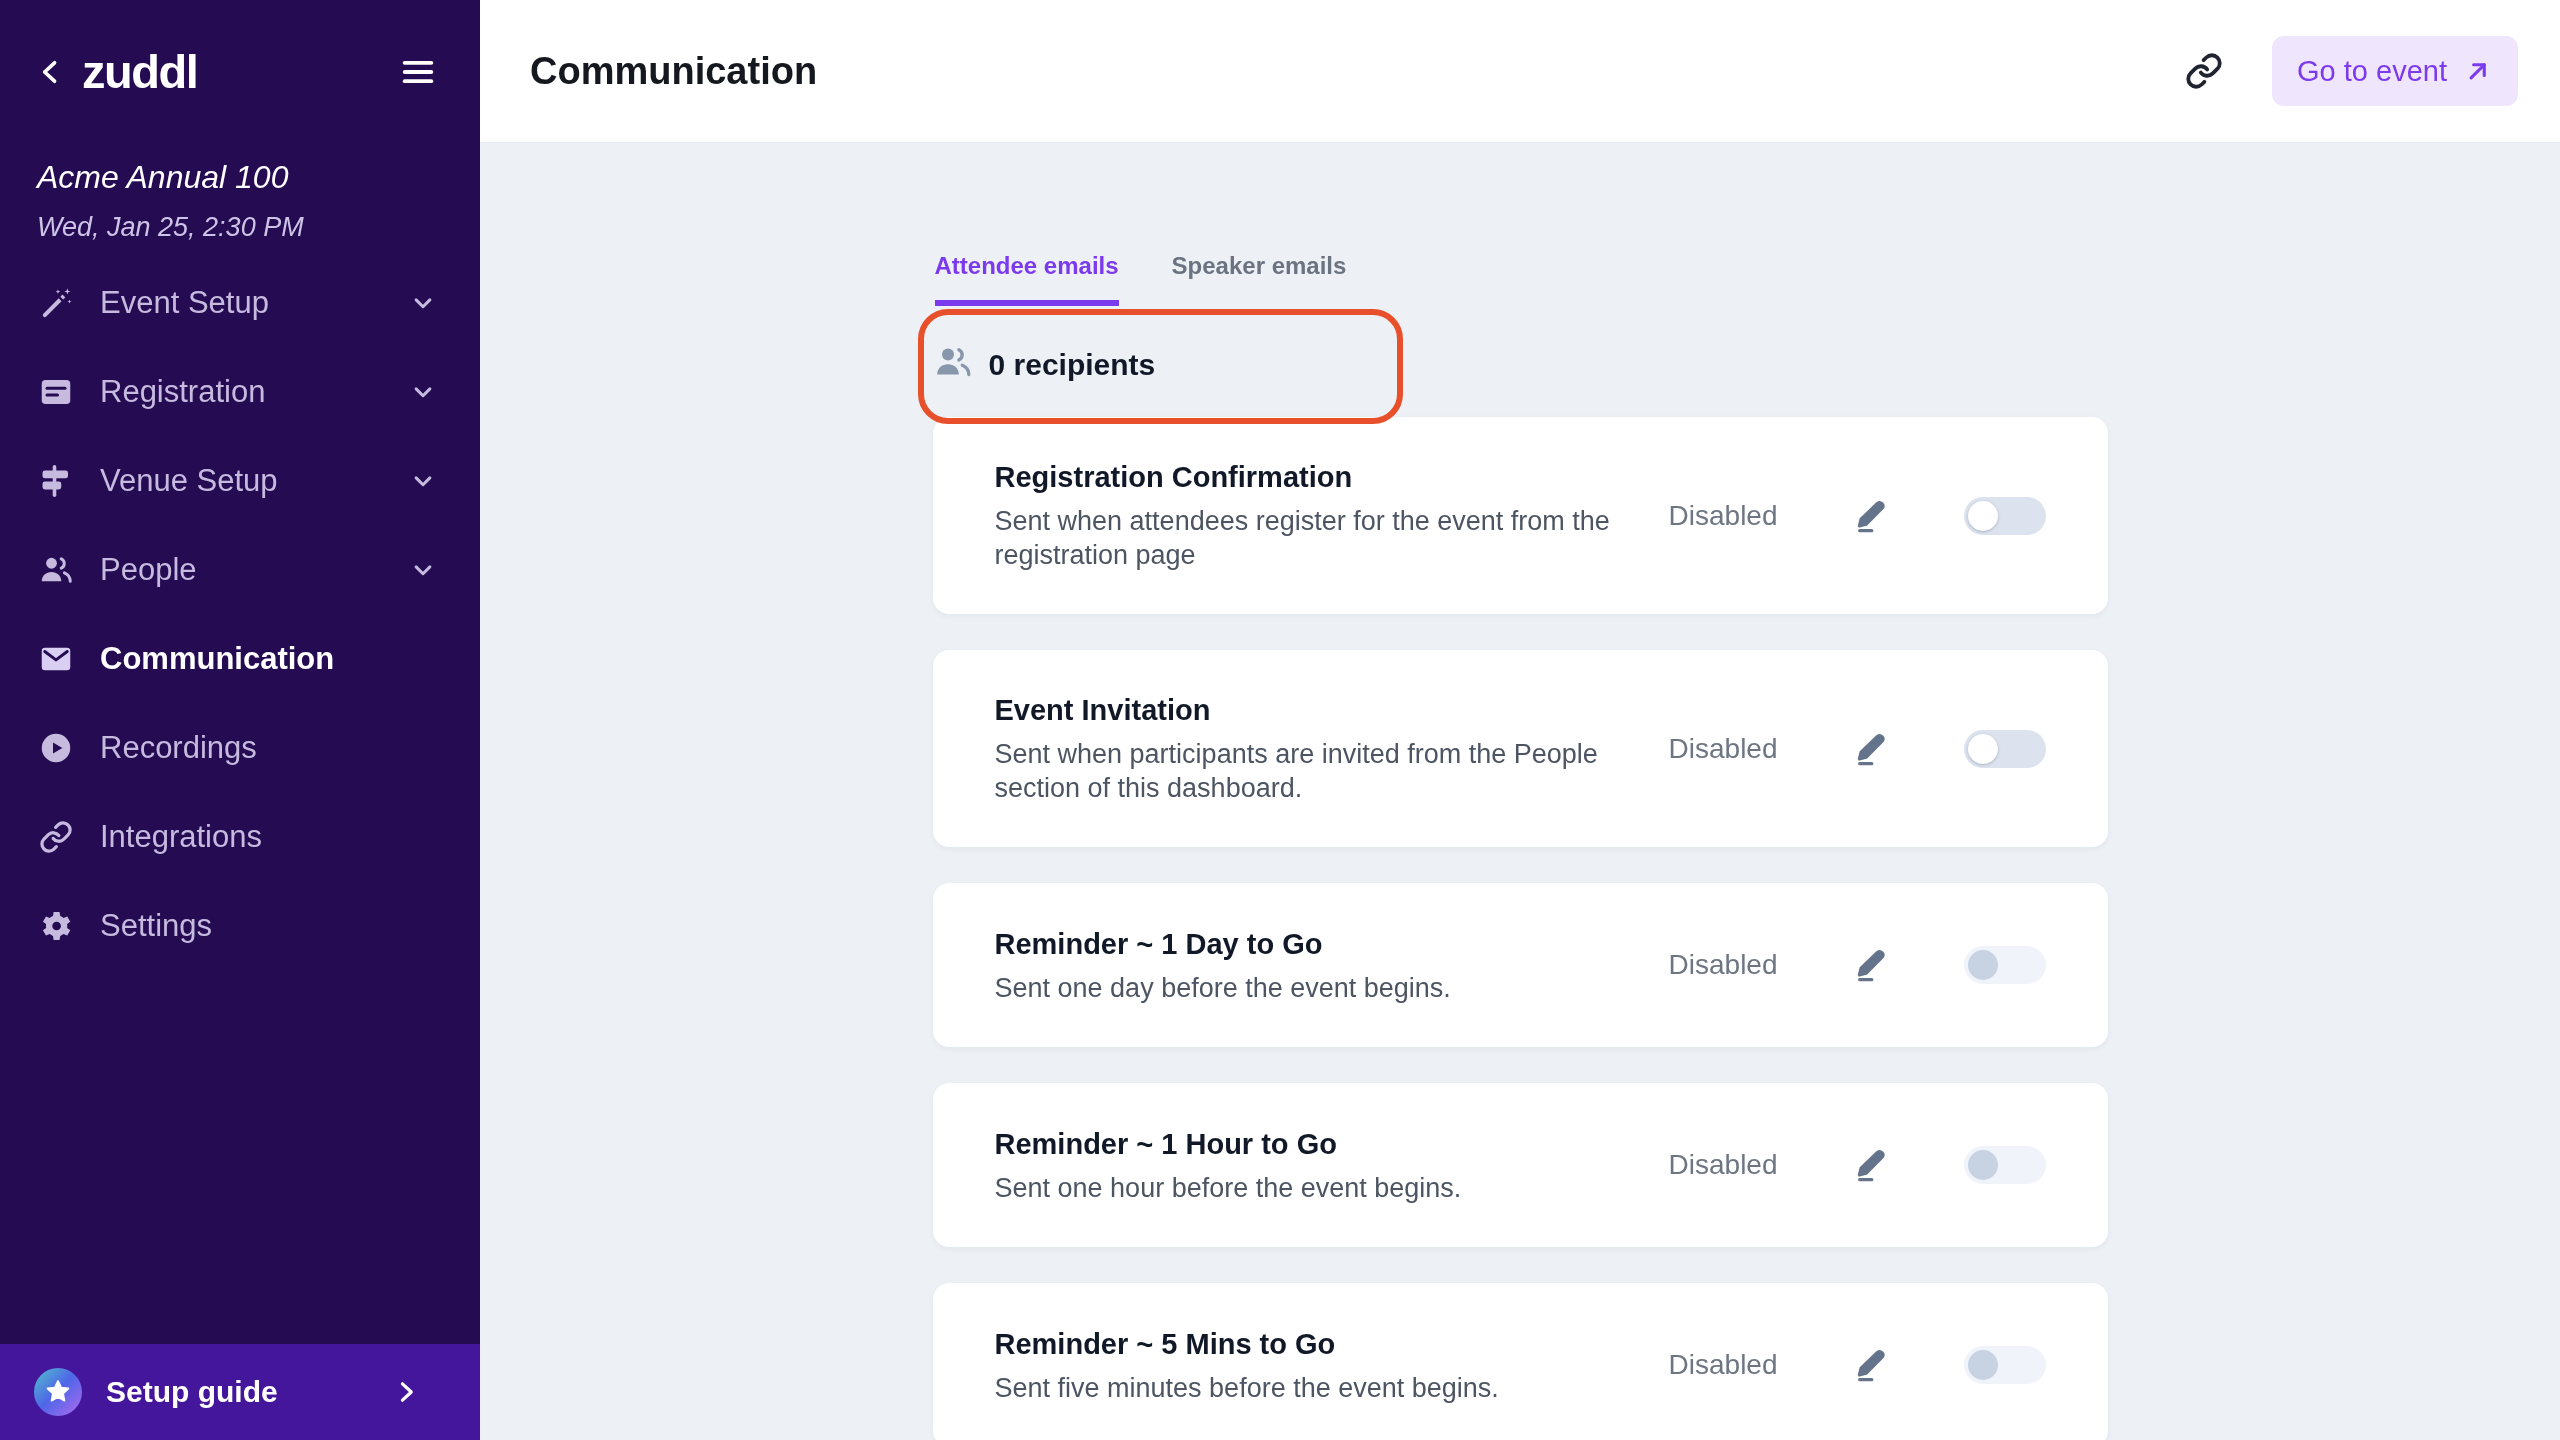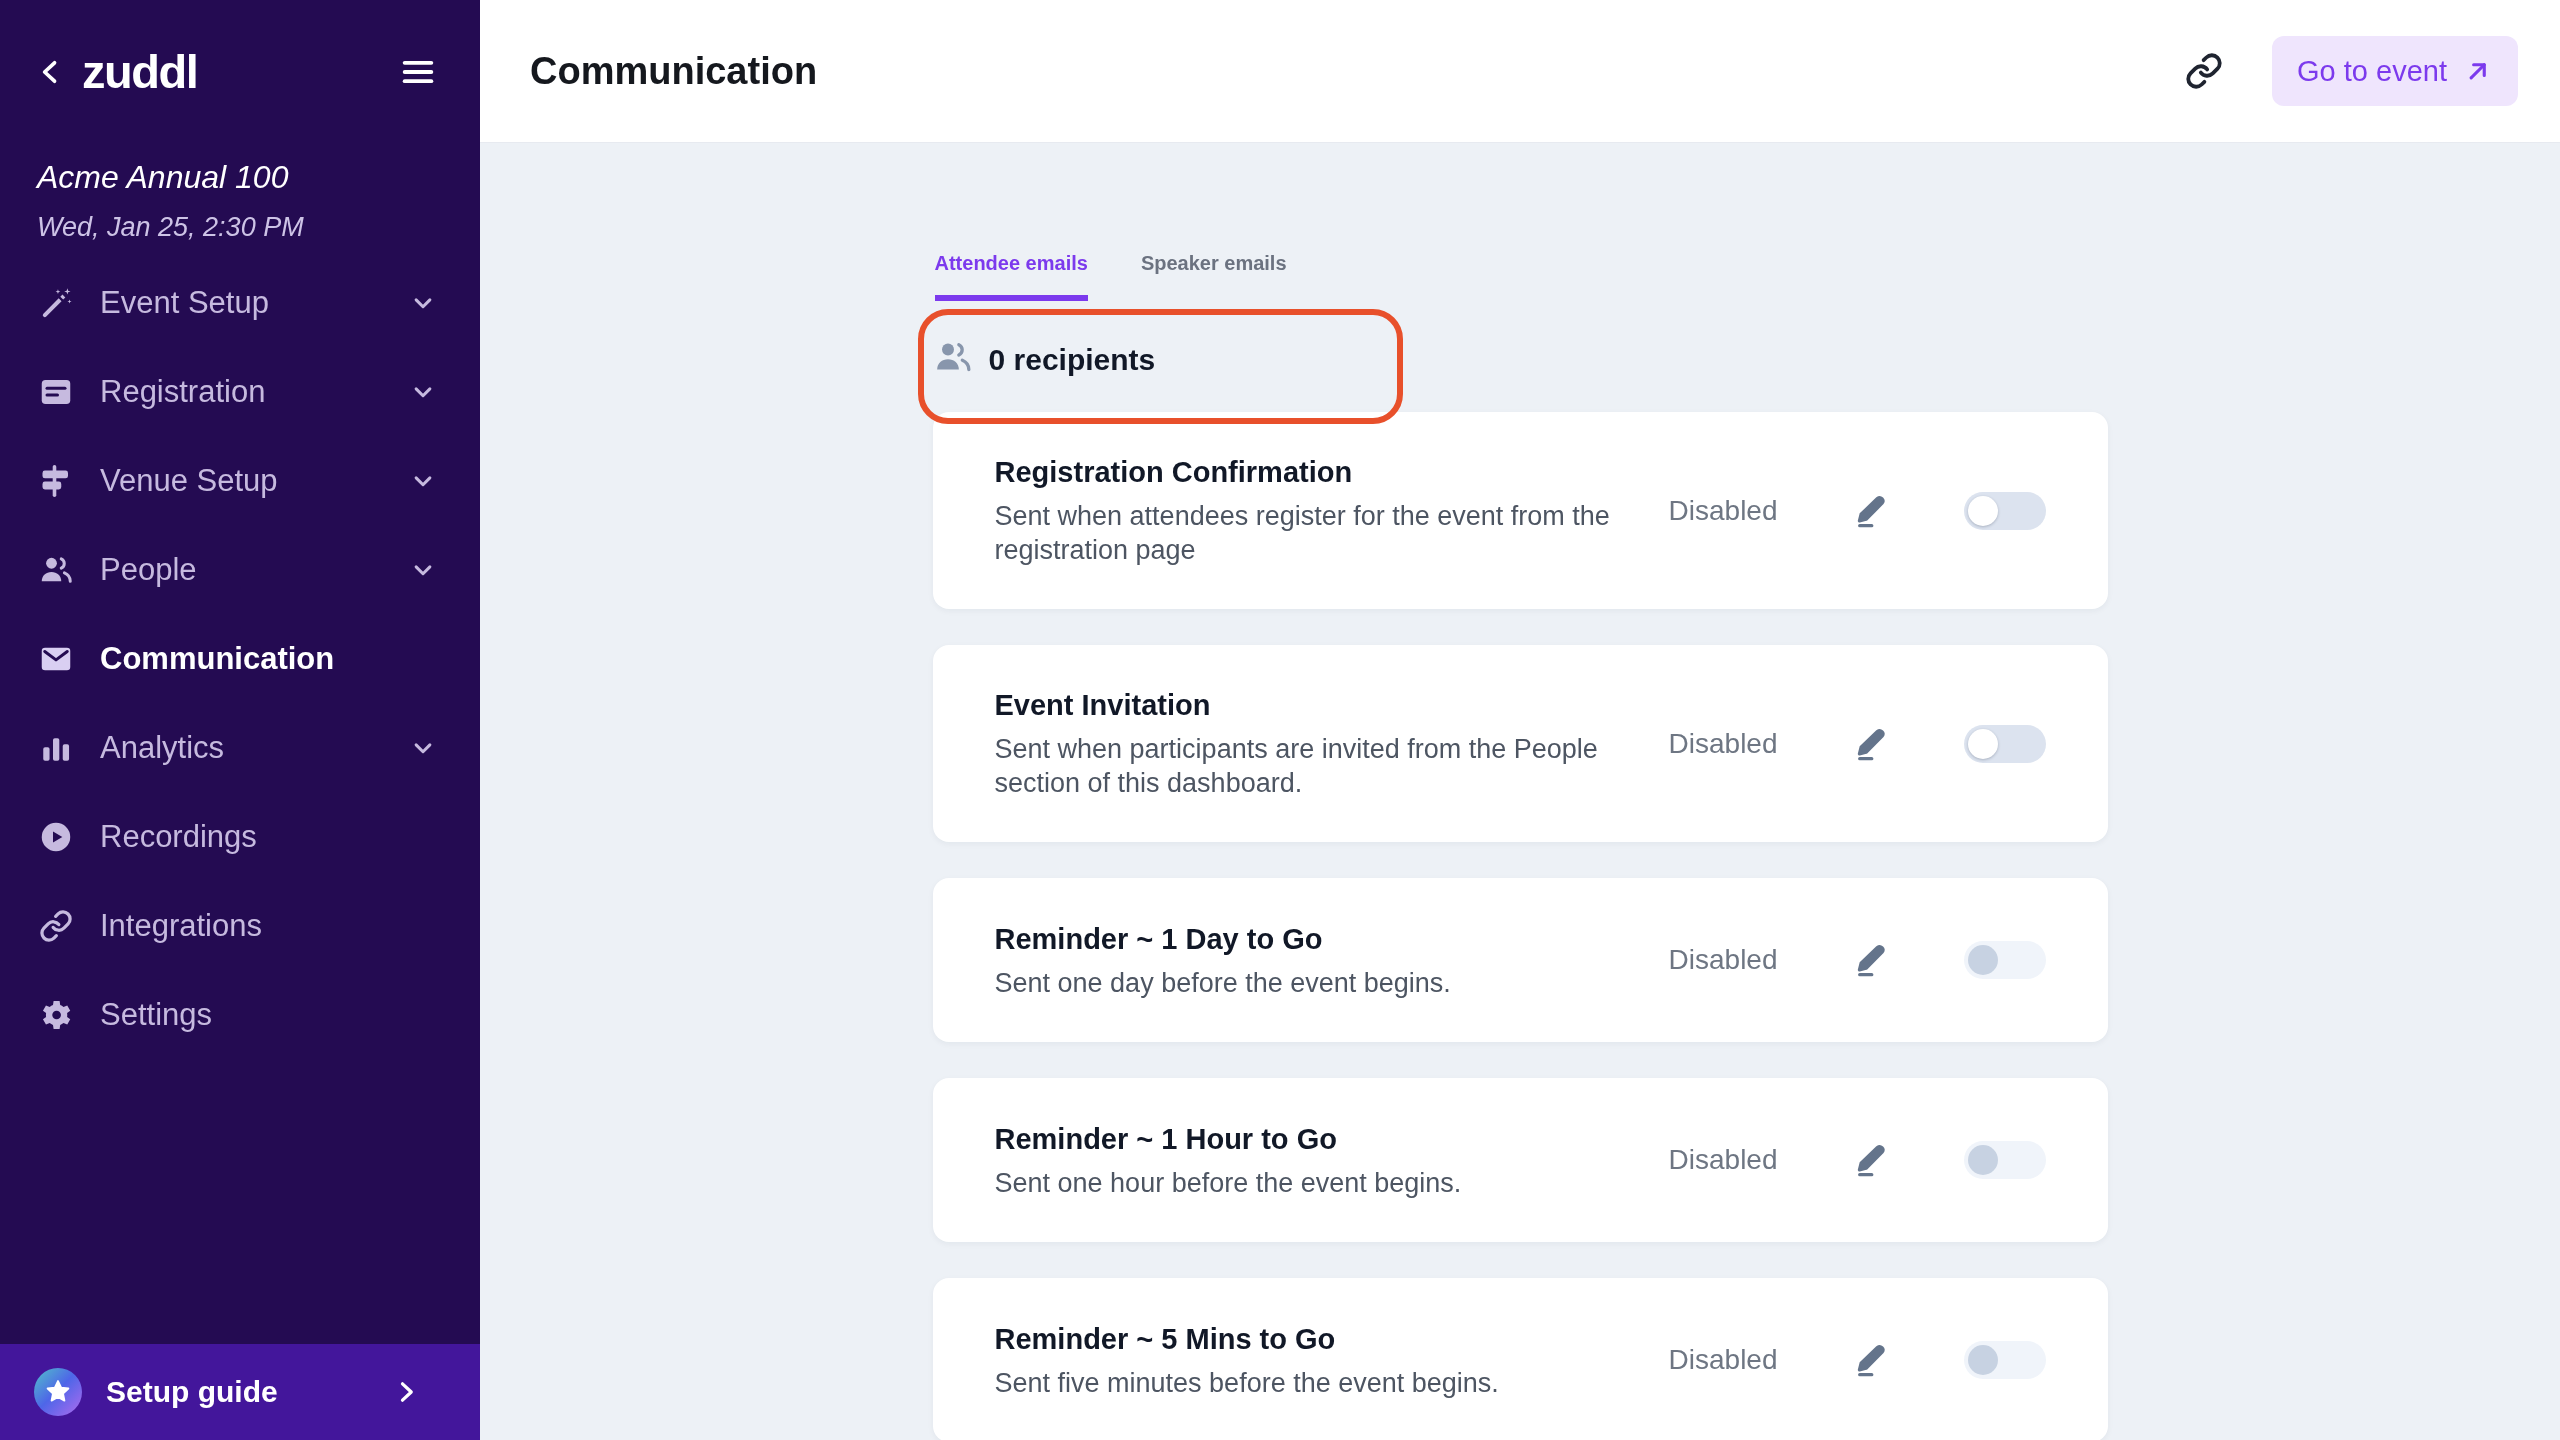--- a/index.html
+++ b/index.html
@@ -36,21 +36,21 @@
   .header-right { margin-left:auto; display:flex; align-items:center; gap:48px; }
   .copy-link-btn { width:40px; height:40px; color:#1F2430; cursor:pointer; display:flex; align-items:center; justify-content:center; }
   .goto-btn { background:#EFE5FD; color:#7C3AED; border:none; border-radius:12px; height:70px; padding:0 25px; font-size:29px; font-weight:500; font-family:inherit; display:flex; align-items:center; gap:16px; cursor:pointer; }
 
   .content { flex:1; position:relative; background:#EDF1F6; }
   .column { width:1175px; margin:0 auto; position:relative; }
 
   .annotation-box { position:absolute; left:-15px; top:57px; width:485px; height:115px; border:6px solid #E8502B; border-radius:30px; pointer-events:none; }
 
   .tabs { display:flex; gap:53px; margin:109px 0 0 2px; }
-  .tab { font-size:20px; font-weight:700; color:#6B7280; padding-bottom:20px; border-bottom:6px solid transparent; cursor:pointer; }
+  .tab { font-size:24px; font-weight:700; color:#6B7280; padding-bottom:20px; border-bottom:6px solid transparent; cursor:pointer; }
   .tab.active { color:#7C3AED; border-bottom-color:#7C3AED; }
 
   .recipients { display:flex; align-items:flex-end; margin-top:36px; gap:16px; }
   .recipients .ricon { width:40px; height:40px; color:#8896AC; }
   .recipients .rlabel { font-size:30px; font-weight:700; color:#111827; }
 
   .cards { margin-top:35px; display:flex; flex-direction:column; gap:36px; }
   .card { background:#FFFFFF; border-radius:16px; box-shadow:0 2px 6px rgba(23,30,60,0.05); padding:42px 62px; display:flex; align-items:center; min-height:164px; }
   .card-text { flex:1; }
   .card-title { font-size:29px; font-weight:700; color:#111827; line-height:36px; }
@@ -167,35 +167,20 @@
       <div class="nav-item active">
         <span class="nicon">
           <svg viewBox="0 0 24 24" width="36" height="36">
               <rect x="2.5" y="4.5" width="19" height="15" rx="2.2" fill="#D9CFF2"></rect>
               <path d="M4.5 7l7.5 5.6L19.5 7" fill="none" stroke="#240B52" stroke-width="2" stroke-linecap="round" stroke-linejoin="round"></path>
             </svg>
         </span>
         <span class="nlabel">Communication</span>
       </div>
 
-      <div class="nav-item">
-        <span class="nicon">
-          <svg viewBox="0 0 24 24" width="36" height="36" fill="currentColor">
-              <rect x="3.5" y="11.5" width="4.2" height="9" rx="1.2"></rect>
-              <rect x="10" y="5.5" width="4.2" height="15" rx="1.2"></rect>
-              <rect x="16.5" y="9.5" width="4.2" height="11" rx="1.2"></rect>
-            </svg>
-        </span>
-        <span class="nlabel">Analytics</span>
-        <span class="nchev">
-          <svg viewBox="0 0 24 24" width="30" height="30" fill="none" stroke="currentColor" stroke-width="2.4" stroke-linecap="round" stroke-linejoin="round">
-              <polyline points="6.5 9.5 12 15 17.5 9.5"></polyline>
-            </svg>
-        </span>
-      </div>
 
       <div class="nav-item">
         <span class="nicon">
           <svg viewBox="0 0 24 24" width="36" height="36">
               <circle cx="12" cy="12" r="9.5" fill="currentColor"></circle>
               <path d="M10 8.3v7.4l6.2-3.7z" fill="#240B52"></path>
             </svg>
         </span>
         <span class="nlabel">Recordings</span>
       </div>

